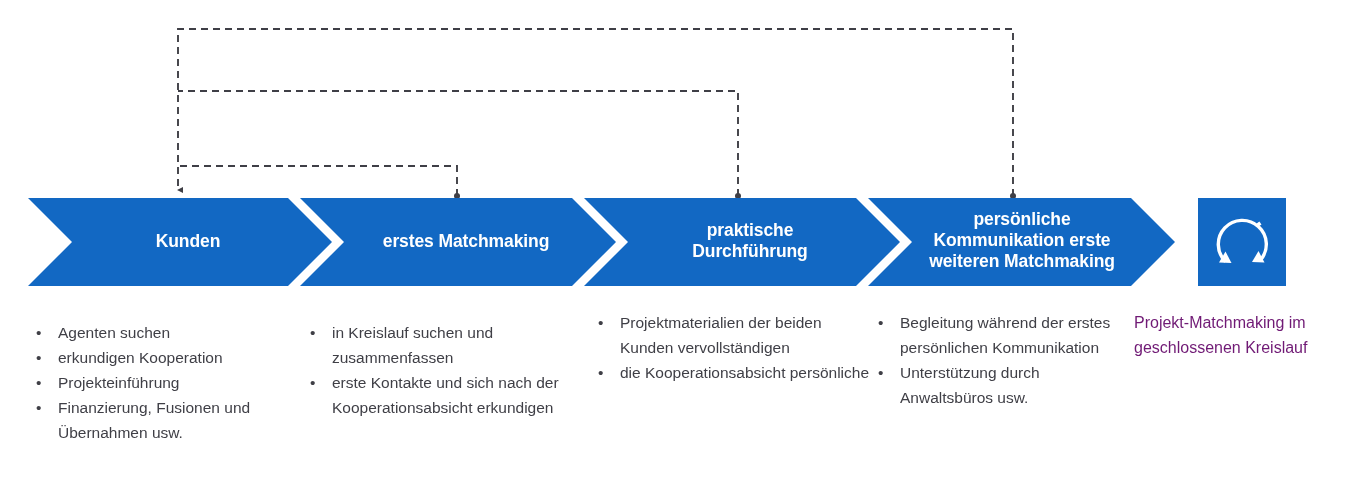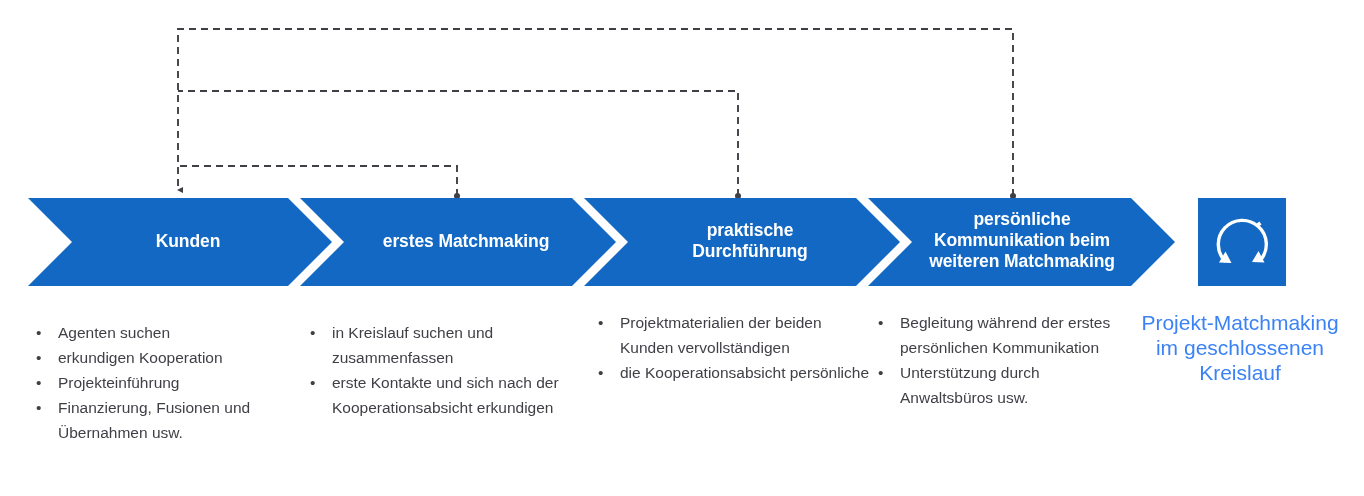--- a/index.html
+++ b/index.html
@@ -82,24 +82,23 @@
     font-size: 15.5px;
     line-height: 25px;
     color: #3f3f46;
   }
   .bullet-text {
     flex: 1 1 auto;
   }
 
   .caption-col {
     position: absolute;
-    font-size: 21px;
+    font-size: 16px;
     line-height: 25px;
-    color: #3b82f6;
-    text-align: center;
+    color: #701a75;
   }
 </style>
 </head>
 <body>
 
 <div id="diagram-root">
 
   <svg class="feedback-layer" width="1364" height="496" viewBox="0 0 1364 496">
     <defs>
       <marker id="arrowDown" markerWidth="8" markerHeight="8" refX="4" refY="6" orient="auto" markerUnits="userSpaceOnUse">
@@ -138,21 +137,21 @@
   </svg>
 
   <div class="chevron-label" style="left:344px; top:231px; width:244px;">erstes Matchmaking</div>
 
   <div class="chevron-label" style="left:72px; top:231px; width:232px;">Kunden</div>
 
   <div class="chevron-label" style="left:628px; top:220px; width:244px;">praktische
 Durchführung</div>
 
   <div class="chevron-label" style="left:900px; top:209px; width:244px;">persönliche
-Kommunikation beim
+Kommunikation erste
 weiteren Matchmaking</div>
 
   <div class="cycle-box">
     <svg width="88" height="88" viewBox="0 0 88 88">
       <path d="M 27.5 63.5 A 24 24 0 1 1 62.5 62.0" fill="none" stroke="#ffffff" stroke-width="3.4" stroke-linecap="butt"></path>
       <path d="M 60.5 53.0 L 66.5 64.5 L 54.0 64.0 Z" fill="#ffffff"></path>
       <path d="M 60.0 24.5 A 24 24 0 0 1 62.0 27.5" fill="none" stroke="#ffffff" stroke-width="3.4"></path>
       <path d="M 27.5 34.5 L 21.5 23.0 L 34.0 23.5 Z" fill="#ffffff" transform="rotate(180 27.5 44)"></path>
     </svg>
   </div>

